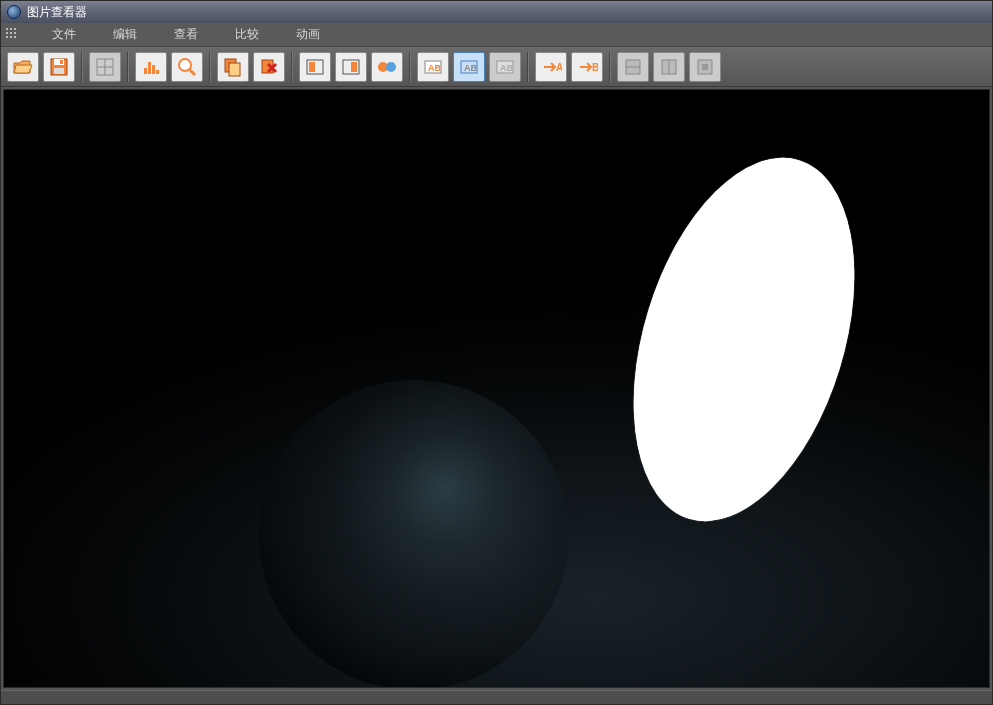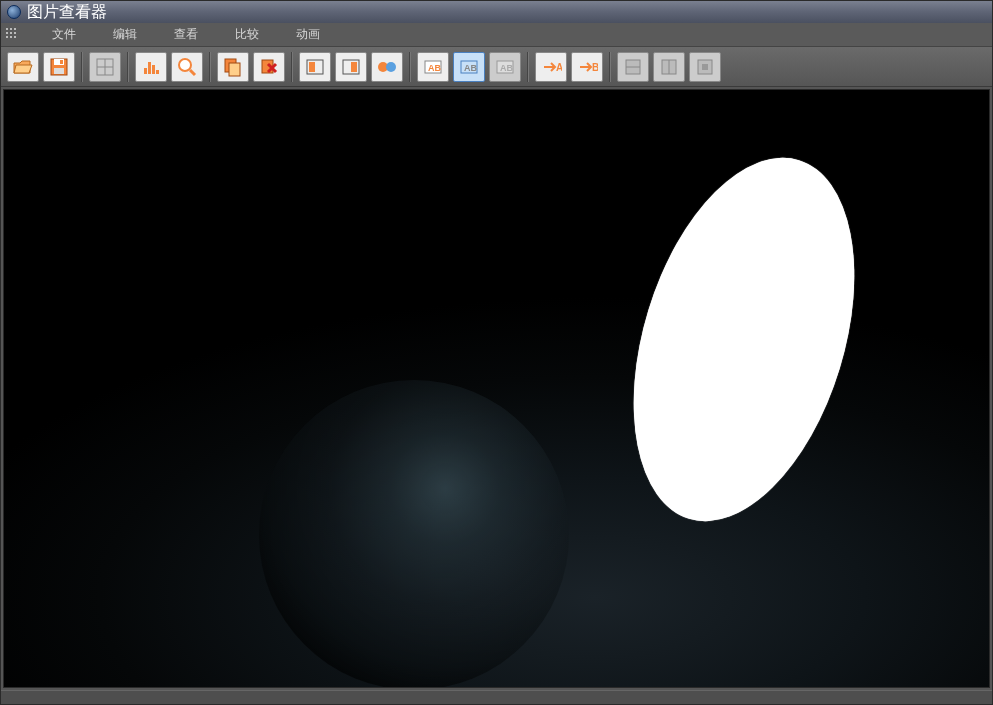--- a/index.html
+++ b/index.html
@@ -2,21 +2,21 @@
 <html><head>
 <meta charset="utf-8">
 <style>
   * { box-sizing: border-box; margin: 0; padding: 0; }
   body { font-family: "Microsoft YaHei", Arial, sans-serif; font-size: 12px; background: #3a3a3a; width: 993px; height: 705px; overflow: hidden; }
   
   .window { width: 993px; height: 705px; background: #555; display: flex; flex-direction: column; border: 1px solid #2a2a2a; }
   
   .titlebar { height: 22px; background: linear-gradient(to bottom, #7a8090 0%, #5e6475 50%, #4a5060 100%); display: flex; align-items: center; padding: 0 6px; gap: 6px; }
   .titlebar .appicon { width: 14px; height: 14px; border-radius: 50%; background: radial-gradient(circle at 35% 35%, #8cb0d8, #1a3a6a); border: 1px solid #0a2a5a; }
-  .titlebar .title { color: #fff; font-size: 16px; font-weight: normal; }
+  .titlebar .title { color: #fff; font-size: 12px; font-weight: normal; }
   
   .menubar { height: 24px; background: #5a5a5a; display: flex; align-items: center; padding: 0 4px; gap: 17px; border-bottom: 1px solid #444; }
   .menubar .menuicon { width: 16px; height: 16px; margin-right: 4px; }
   .menubar .menuitem { color: #d8d8d8; font-size: 12px; padding: 3px 10px; cursor: default; }
   
   .toolbar { height: 40px; background: linear-gradient(to bottom, #6a6a6a, #565656); display: flex; align-items: center; padding: 0 6px; gap: 4px; border-bottom: 1px solid #3a3a3a; }
   .tbbtn { width: 32px; height: 30px; background: #eee; border: 1px solid #888; border-radius: 2px; display: flex; align-items: center; justify-content: center; cursor: pointer; }
   .tbbtn.dim { background: #ccc; }
   .tbbtn.active { background: #c8e0f8; border-color: #4a80c0; }
   .tbsep { width: 2px; height: 30px; border-left: 1px solid #444; border-right: 1px solid #777; margin: 0 2px; }

